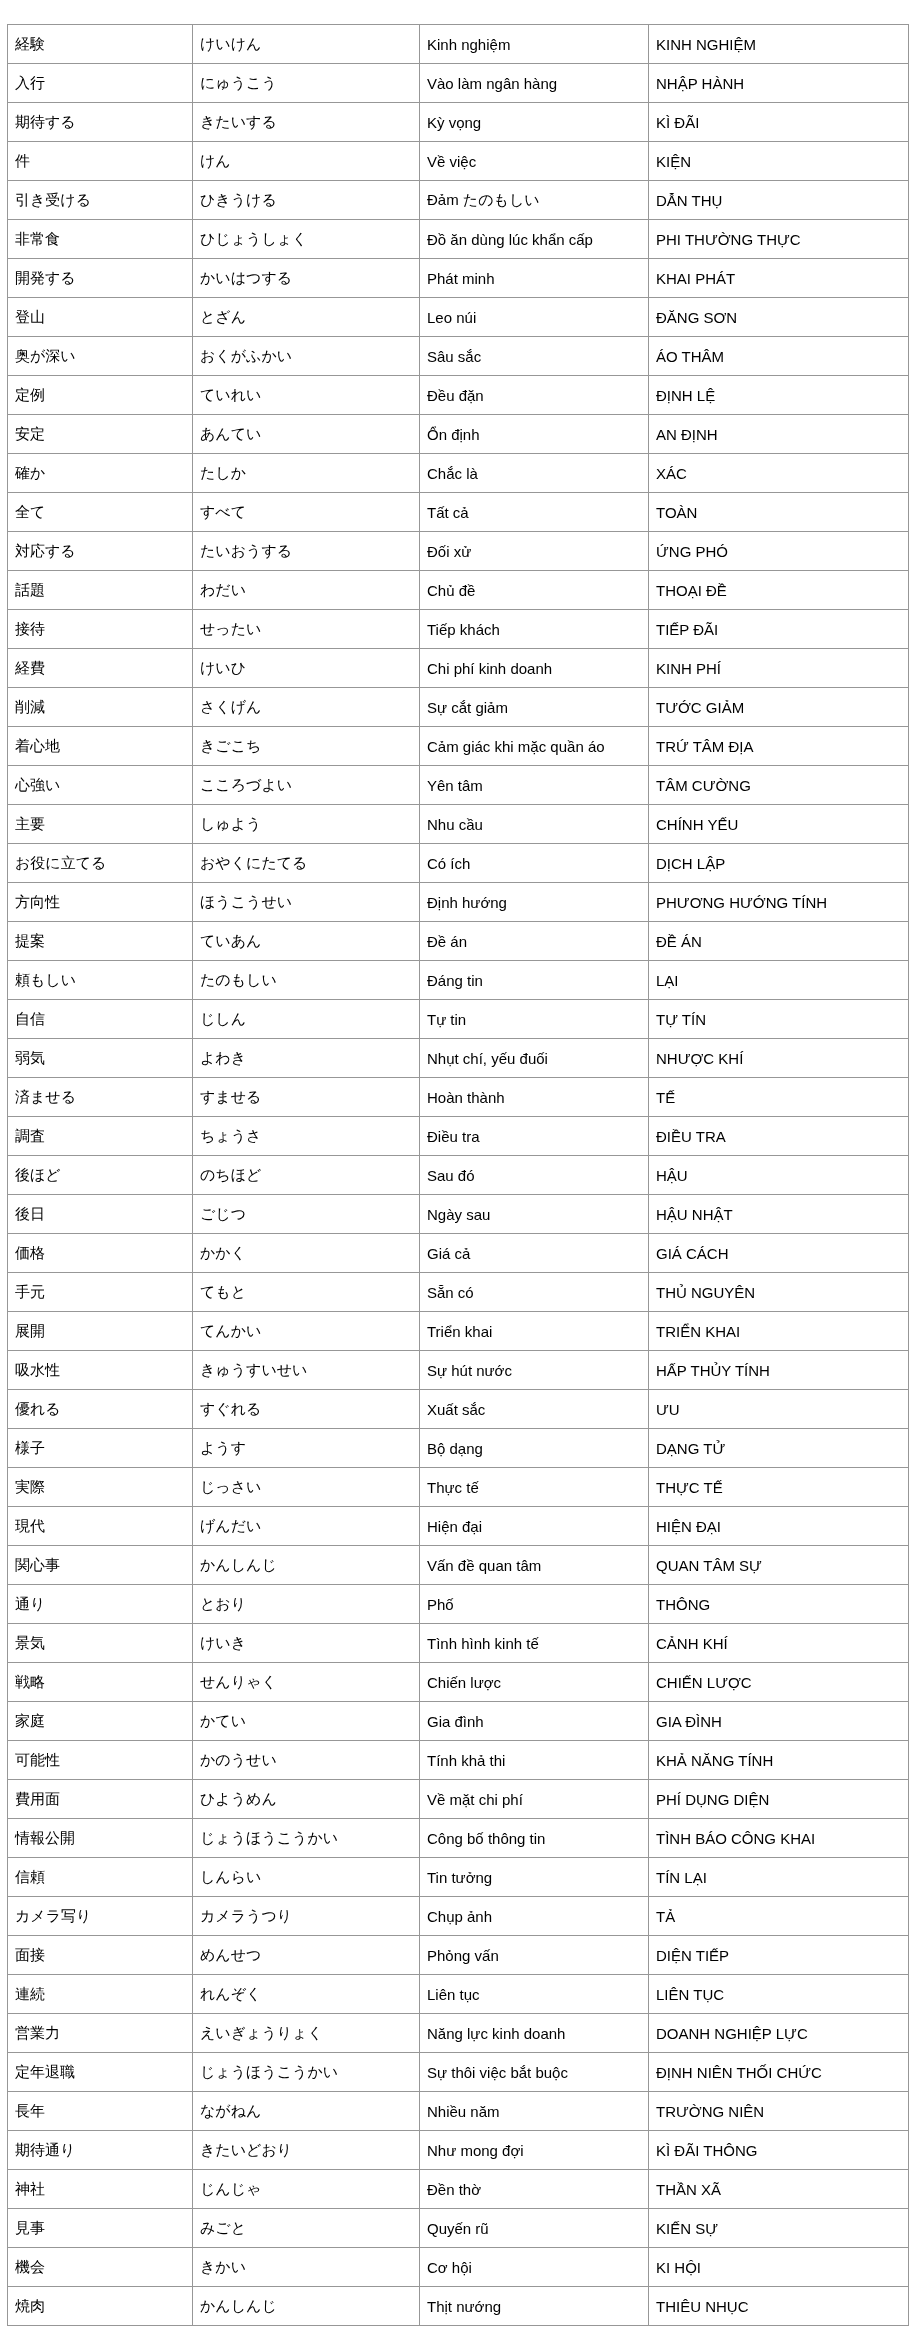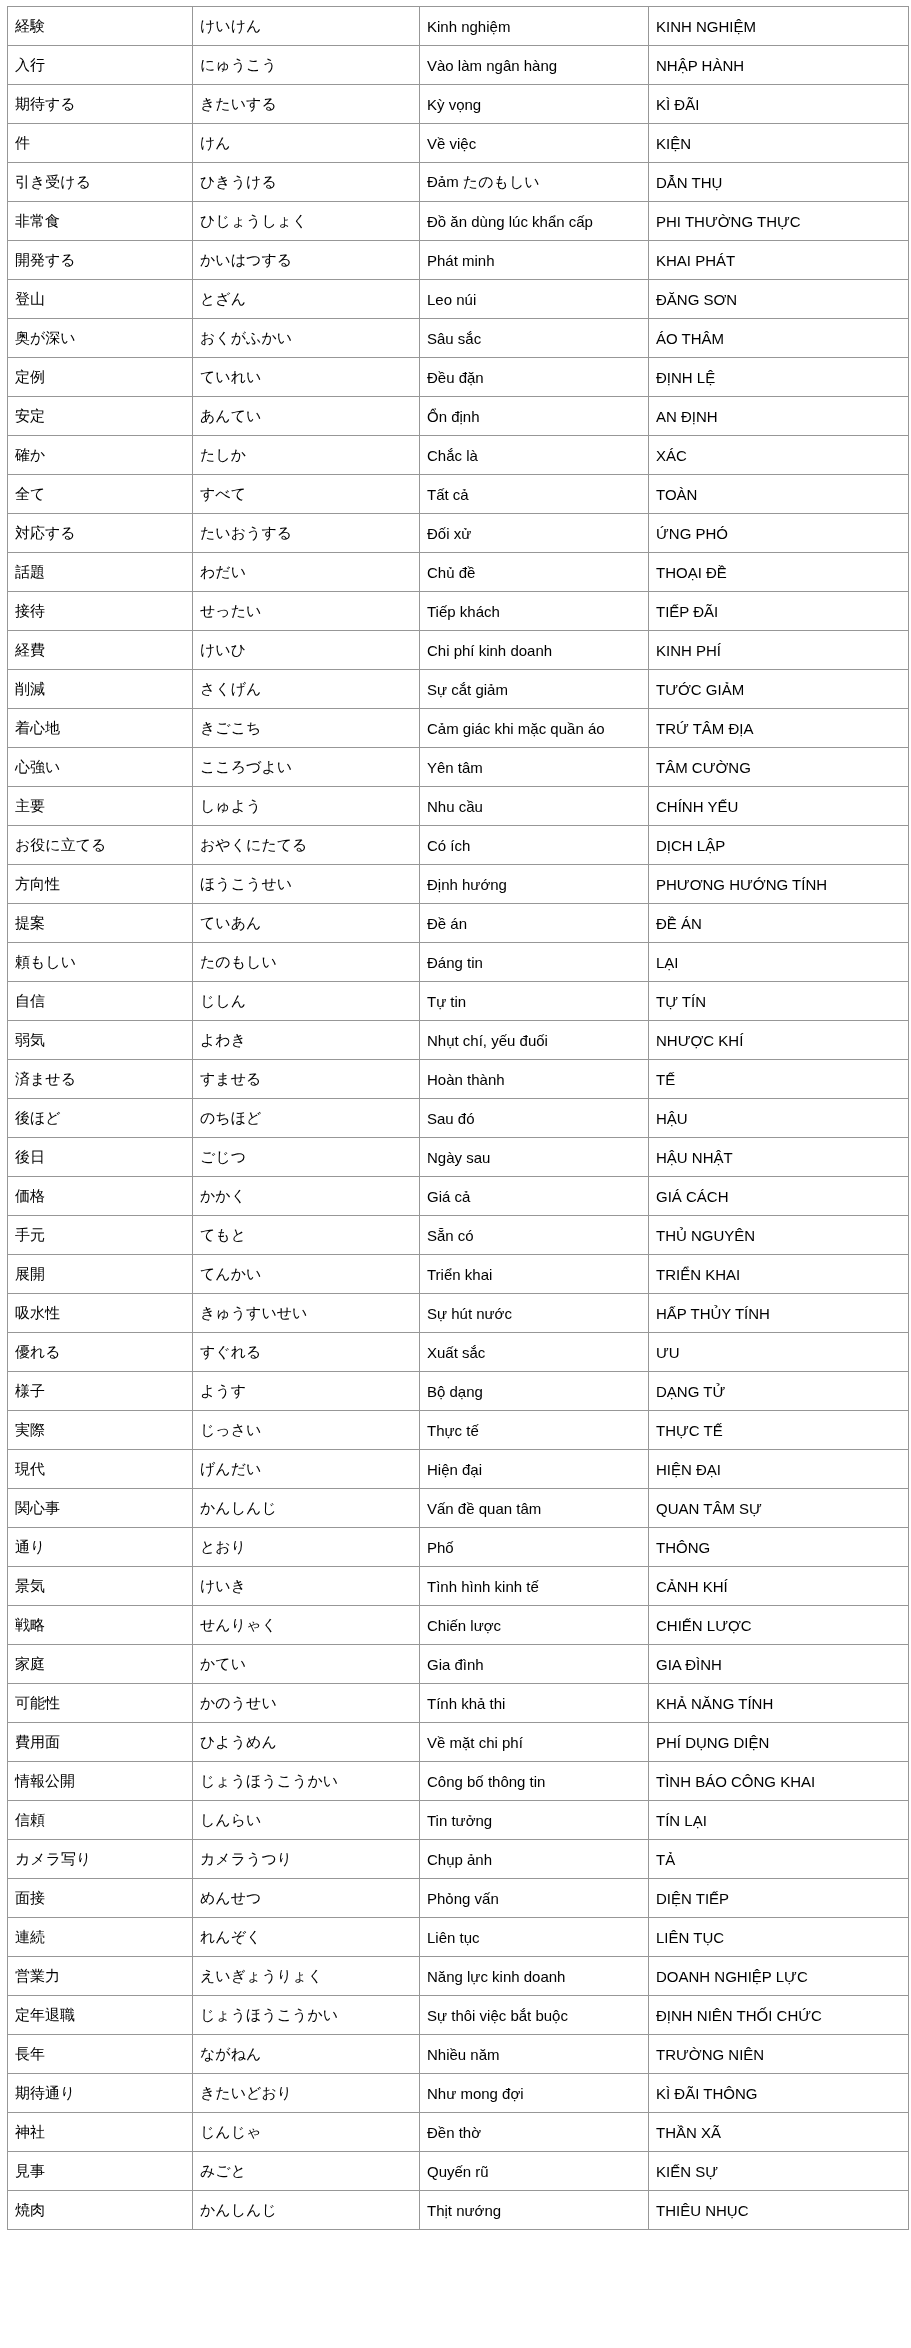--- a/index.html
+++ b/index.html
@@ -5,21 +5,21 @@
   html, body {
     margin: 0;
     padding: 0;
     background: #ffffff;
     width: 911px;
   }
   .page {
     position: relative;
     width: 864px;
     height: 2348px;
-    padding-top: 6px;
+    padding-top: 24px;
     padding-left: 7px;
     box-sizing: border-box;
     background: #ffffff;
   }
   table.vocab {
     border-collapse: collapse;
     table-layout: fixed;
     width: 901px;
   }
   table.vocab td {
@@ -214,20 +214,26 @@
           <td class="col-meaning">Nhụt chí, yếu đuối</td>
           <td class="col-sino">NHƯỢC KHÍ</td>
         </tr>
         <tr>
           <td class="col-kanji">済ませる</td>
           <td class="col-kana">すませる</td>
           <td class="col-meaning">Hoàn thành</td>
           <td class="col-sino">TẾ</td>
         </tr>
         <tr>
+          <td class="col-kanji">調査</td>
+          <td class="col-kana">ちょうさ</td>
+          <td class="col-meaning">Điều tra</td>
+          <td class="col-sino">ĐIỀU TRA</td>
+        </tr>
+        <tr>
           <td class="col-kanji">後ほど</td>
           <td class="col-kana">のちほど</td>
           <td class="col-meaning">Sau đó</td>
           <td class="col-sino">HẬU</td>
         </tr>
         <tr>
           <td class="col-kanji">後日</td>
           <td class="col-kana">ごじつ</td>
           <td class="col-meaning">Ngày sau</td>
           <td class="col-sino">HẬU NHẬT</td>
@@ -380,20 +386,26 @@
           <td class="col-kanji">神社</td>
           <td class="col-kana">じんじゃ</td>
           <td class="col-meaning">Đền thờ</td>
           <td class="col-sino">THẦN XÃ</td>
         </tr>
         <tr>
           <td class="col-kanji">見事</td>
           <td class="col-kana">みごと</td>
           <td class="col-meaning">Quyến rũ</td>
           <td class="col-sino">KIẾN SỰ</td>
+        </tr>
+        <tr>
+          <td class="col-kanji">機会</td>
+          <td class="col-kana">きかい</td>
+          <td class="col-meaning">Cơ hội</td>
+          <td class="col-sino">KI HỘI</td>
         </tr>
         <tr>
           <td class="col-kanji">焼肉</td>
           <td class="col-kana">かんしんじ</td>
           <td class="col-meaning">Thịt nướng</td>
           <td class="col-sino">THIÊU NHỤC</td>
         </tr>
       </tbody>
   </table>
 </div>

